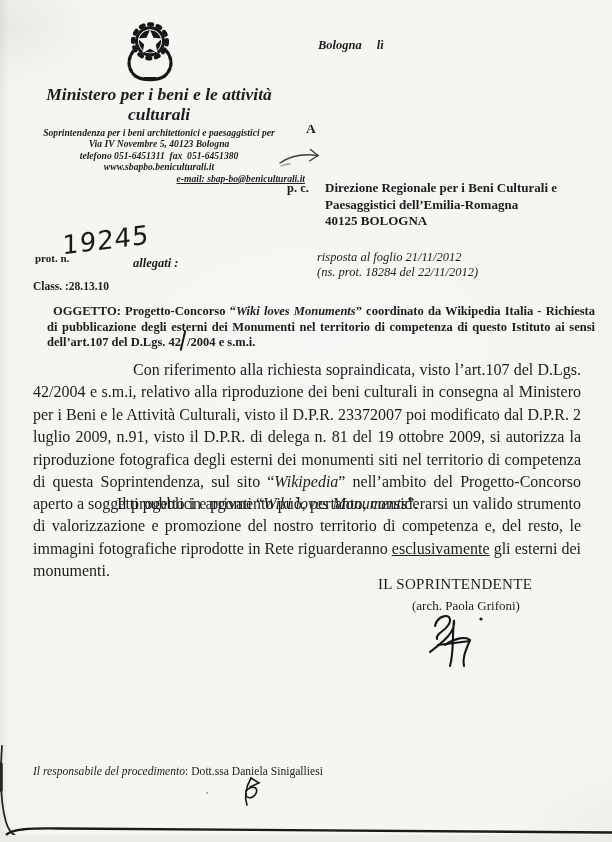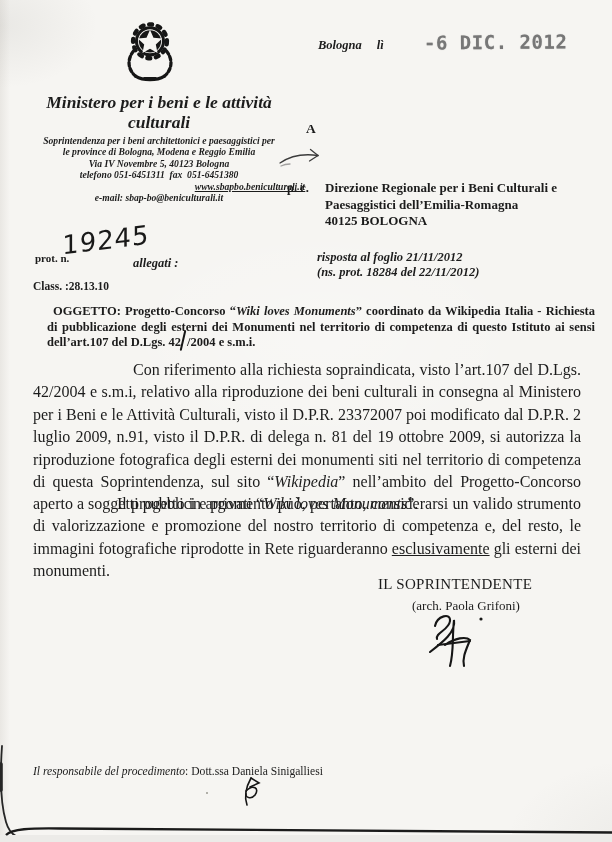--- a/index.html
+++ b/index.html
@@ -27,21 +27,21 @@
   .emblem{left:121px;top:16px;}
   .place-line{left:318px;top:38px;font-weight:bold;font-style:italic;font-size:12.5px;}
   .place-line .li{margin-left:15px;}
   .stamp{
     left:424px;top:31px;
     font-family:"DejaVu Sans Mono", monospace;
     font-weight:bold;font-size:19px;letter-spacing:.5px;
     color:#6d6d6d;opacity:.92;transform:rotate(-.4deg);
     text-shadow:0 0 1px rgba(109,109,109,.55);
   }
-  .letterhead{left:13px;top:84px;width:292px;text-align:center;margin-top:8px;}
+  .letterhead{left:13px;top:84px;width:292px;text-align:center;}
   .ministry-title{font-weight:bold;font-style:italic;font-size:17.5px;line-height:20px;}
   .office-lines{margin-top:3px;font-weight:bold;font-style:italic;font-size:9.6px;line-height:11.4px;}
   .office-line{display:block;white-space:pre;}
   .office-lines .office-line:nth-child(5){text-decoration:underline;text-align:right;}
 
   
   .addr-a{left:306px;top:121px;font-weight:bold;font-size:13.5px;}
   .arrow-svg{left:277px;top:146px;}
   .pc-label{left:287px;top:181px;font-weight:bold;font-size:12.5px;}
   .pc-lines{left:325px;top:180px;font-weight:bold;font-size:13px;line-height:16.5px;}
@@ -50,21 +50,21 @@
 
   
   .prot-label{left:35px;top:252px;font-weight:bold;font-size:11px;}
   .prot-number{
     left:62px;top:225px;font-family:"DejaVu Sans", sans-serif;
     font-size:26px;letter-spacing:1px;color:#191919;
     transform:rotate(-7deg) skewX(-7deg);
   }
   .allegati-label{left:133px;top:256px;font-weight:bold;font-style:italic;font-size:12.5px;}
   .class-line{left:33px;top:280px;font-weight:bold;font-size:11.5px;}
-  .risposta{left:317px;top:250px;font-weight:bold;font-style:italic;font-size:12.5px;line-height:15px;}
+  .risposta{left:317px;top:250px;font-weight:normal;font-style:italic;font-size:12.5px;line-height:15px;}
   .risposta span{display:block;}
 
   
   .oggetto{
     left:33px;top:304px;width:548px;
     font-weight:bold;font-size:12.5px;line-height:15.6px;
     text-align:justify;text-indent:6px;margin-left:14px;
   }
   .oggetto .it{font-style:italic;}
   .ink-slash{position:relative;display:inline-block;}
@@ -113,27 +113,25 @@
         <path d="M47 36 C54 45 53 55 45 62" stroke-width="3.4" stroke-dasharray="4 2.4"></path>
         <path d="M15 62 C23 67 37 67 45 62" stroke-width="3.2"></path>
         <path d="M24 64 L36 64" stroke-width="2"></path>
       </g>
     </svg>
   </div>
 
   <div class="abs place-line">
     <span>Bologna</span><span class="li">lì</span>
   </div>
-  <div class="abs stamp">-6 DIC. 2012</div>
 
   <div class="abs letterhead">
     <div class="ministry-title">Ministero per i beni e le attività culturali</div>
     <div class="office-lines">
       <span class="office-line">Soprintendenza per i beni architettonici e paesaggistici per</span>
-      <span class="office-line">le province di Bologna, Modena e Reggio Emilia</span>
       <span class="office-line">Via IV Novembre 5, 40123 Bologna</span>
       <span class="office-line">telefono 051-6451311  fax  051-6451380</span>
       <span class="office-line">www.sbapbo.beniculturali.it</span>
       <span class="office-line">e-mail: sbap-bo@beniculturali.it</span>
     </div>
   </div>
 
   <div class="abs addr-a">A</div>
   <div class="abs arrow-svg">
     <svg width="50" height="26" viewBox="0 0 50 26">

